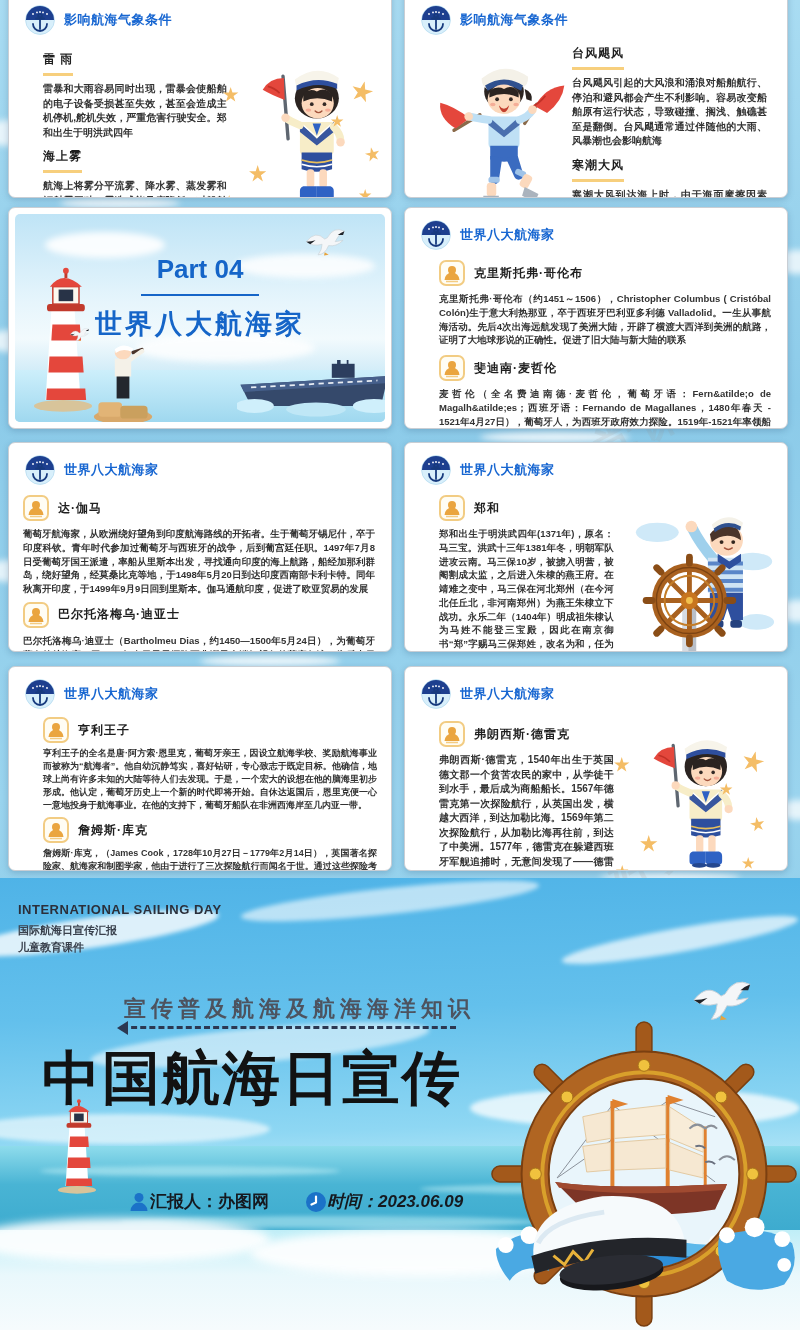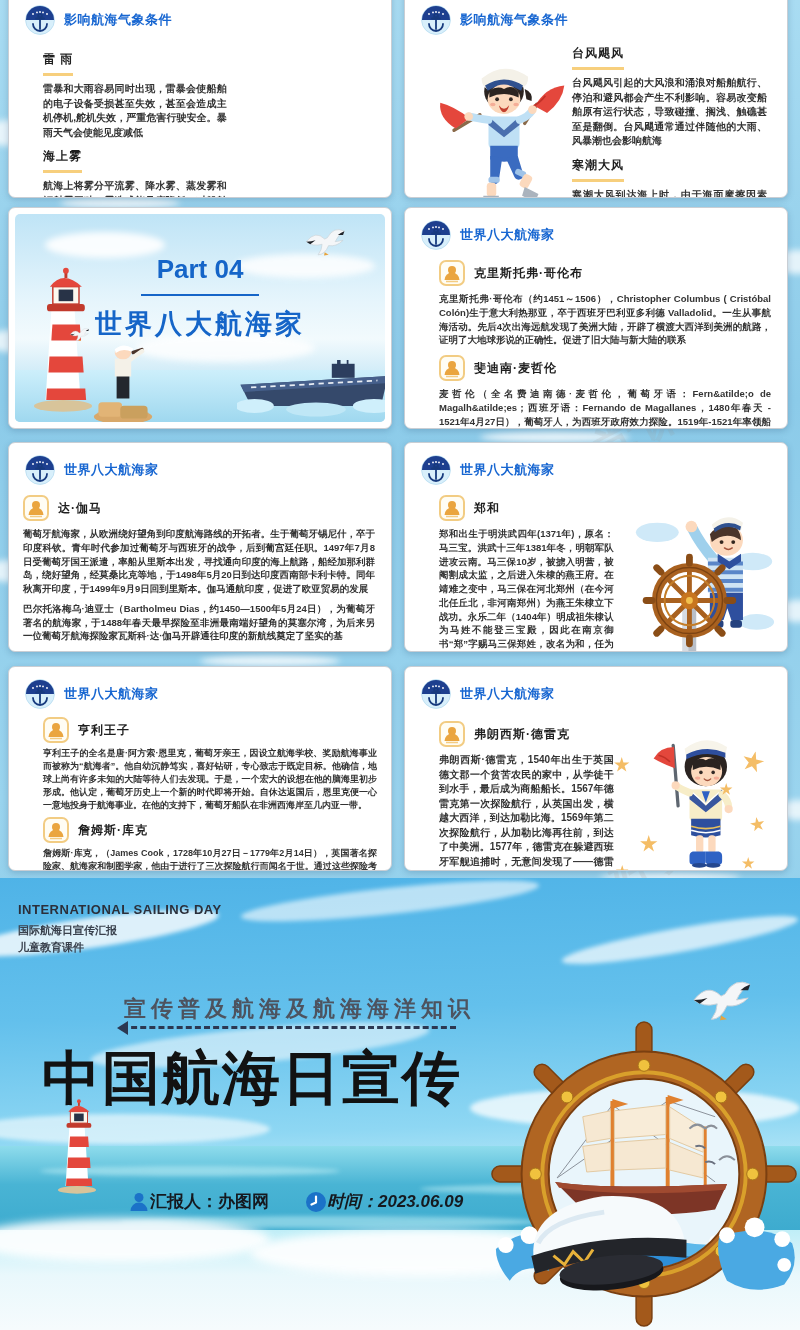--- a/index.html
+++ b/index.html
@@ -29,21 +29,21 @@
   
   #slide-a { left:8px;   top:-16px; width:384px; height:214px; }
   #slide-b { left:404px; top:-16px; width:384px; height:214px; }
   #slide-c { left:8px;   top:207px; width:384px; height:222px; padding:6px; background:#fff; }
   #slide-d { left:404px; top:207px; width:384px; height:222px; }
   #slide-e { left:8px;   top:442px; width:384px; height:210px; }
   #slide-f { left:404px; top:442px; width:384px; height:210px; }
   #slide-g { left:8px;   top:666px; width:384px; height:205px; }
   #slide-h { left:404px; top:666px; width:384px; height:205px; }
   #slide-a .s-head, #slide-b .s-head { padding-top:20px; }
-  #slide-a .s-body { padding-left:34px;flex-direction:column; }
+  #slide-a .s-body { padding-left:34px; }
   #slide-e .sec p, #slide-g .sec p, #slide-d .sec p { font-size:9.5px; }
 
   .text-col-55 { width:56%; }
   .text-col-52 { width:52%; }
   .star { position:absolute; background:#f4bd66; clip-path:polygon(50% 0%,61% 35%,98% 35%,68% 57%,79% 91%,50% 70%,21% 91%,32% 57%,2% 35%,39% 35%); }
 
   
   .scene { position:relative; width:100%; height:100%; border-radius:5px; overflow:hidden;
            background:linear-gradient(180deg,#bfe4f6 0%,#e6f5fc 42%,#f2fafd 60%,#cdeaf7 78%,#b4dff2 100%); }
   .scene .sea { position:absolute; left:0; right:0; bottom:0; height:52px;
@@ -322,21 +322,21 @@
           <use href="#sym-anchor"></use>
         </svg>
       <h2 class="s-title">影响航海气象条件</h2>
     </header>
     <div class="s-body cols">
       <div class="text-col-55">
         <div class="sec">
           <div class="sec-head underlined">
               <h3>雷  雨</h3>
             </div>
-          <p>雷暴和大雨容易同时出现，雷暴会使船舶的电子设备受损甚至失效，甚至会造成主机停机,舵机失效，严重危害行驶安全。暴雨天气会使能见度减低</p>
+          <p>雷暴和大雨容易同时出现，雷暴会使船舶的电子设备受损甚至失效，甚至会造成主机停机,舵机失效，严重危害行驶安全。郑和出生于明洪武四年</p>
         </div>
         <div class="sec">
           <div class="sec-head underlined">
               <h3>海上雾</h3>
             </div>
           <p>航海上将雾分平流雾、降水雾、蒸发雾和辐射雾四种。雾造成能见度降低，对船舶驾驶有很大影响。在雾区航行，即使有雷达导航，船舶碰撞情况仍有发生</p>
         </div>
       </div>
       <div class="figure">
         <svg style="position:absolute;left:34px;top:14px;width:110px;height:162px">
@@ -450,20 +450,26 @@
       <div class="sec" style="margin-top:2px">
         <div class="sec-head">
           <svg class="person-badge">
               <use href="#sym-person" width="22" height="22"></use>
             </svg>
           <h3>达·伽马</h3>
         </div>
         <p>葡萄牙航海家，从欧洲绕好望角到印度航海路线的开拓者。生于葡萄牙锡尼什，卒于印度科钦。青年时代参加过葡萄牙与西班牙的战争，后到葡宫廷任职。1497年7月8日受葡萄牙国王派遣，率船从里斯本出发，寻找通向印度的海上航路，船经加那利群岛，绕好望角，经莫桑比克等地，于1498年5月20日到达印度西南部卡利卡特。同年秋离开印度，于1499年9月9日回到里斯本。伽马通航印度，促进了欧亚贸易的发展</p>
       </div>
       <div class="sec" style="margin-top:6px">
+        <div class="sec-head">
+          <svg class="person-badge">
+              <use href="#sym-person" width="22" height="22"></use>
+            </svg>
+          <h3>巴尔托洛梅乌·迪亚士</h3>
+        </div>
         <p>巴尔托洛梅乌·迪亚士（Bartholmeu Dias，约1450—1500年5月24日），为葡萄牙著名的航海家，于1488年春天最早探险至非洲最南端好望角的莫塞尔湾，为后来另一位葡萄牙航海探险家瓦斯科·达·伽马开辟通往印度的新航线奠定了坚实的基</p>
       </div>
     </div>
   </section>
 
   <section class="slide" id="slide-f">
     <header class="s-head">
       <svg class="anchor-badge">
           <use href="#sym-anchor"></use>
         </svg>

